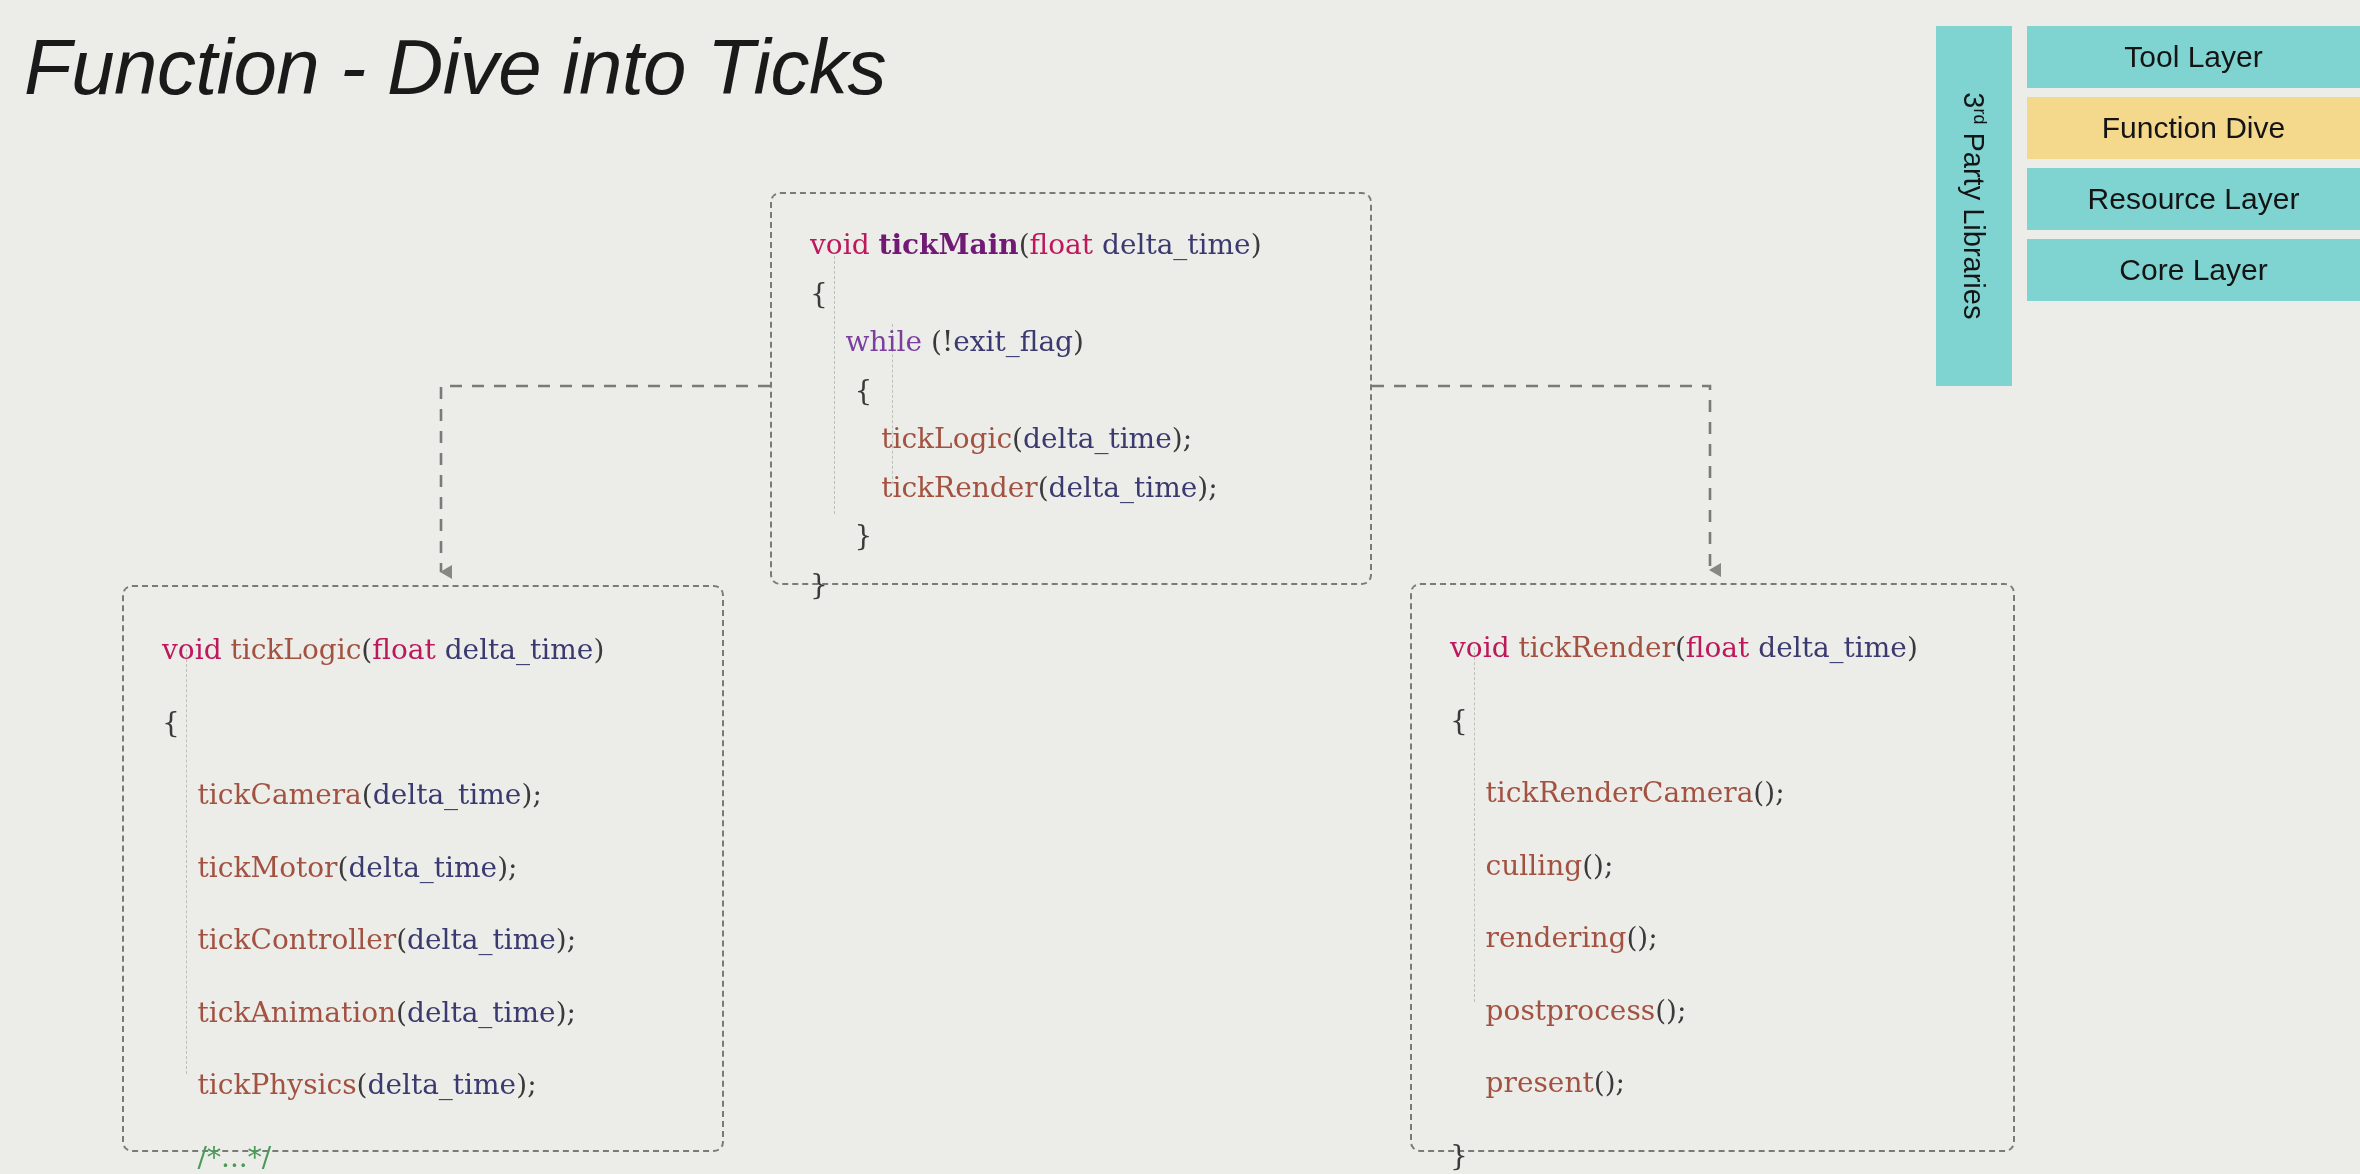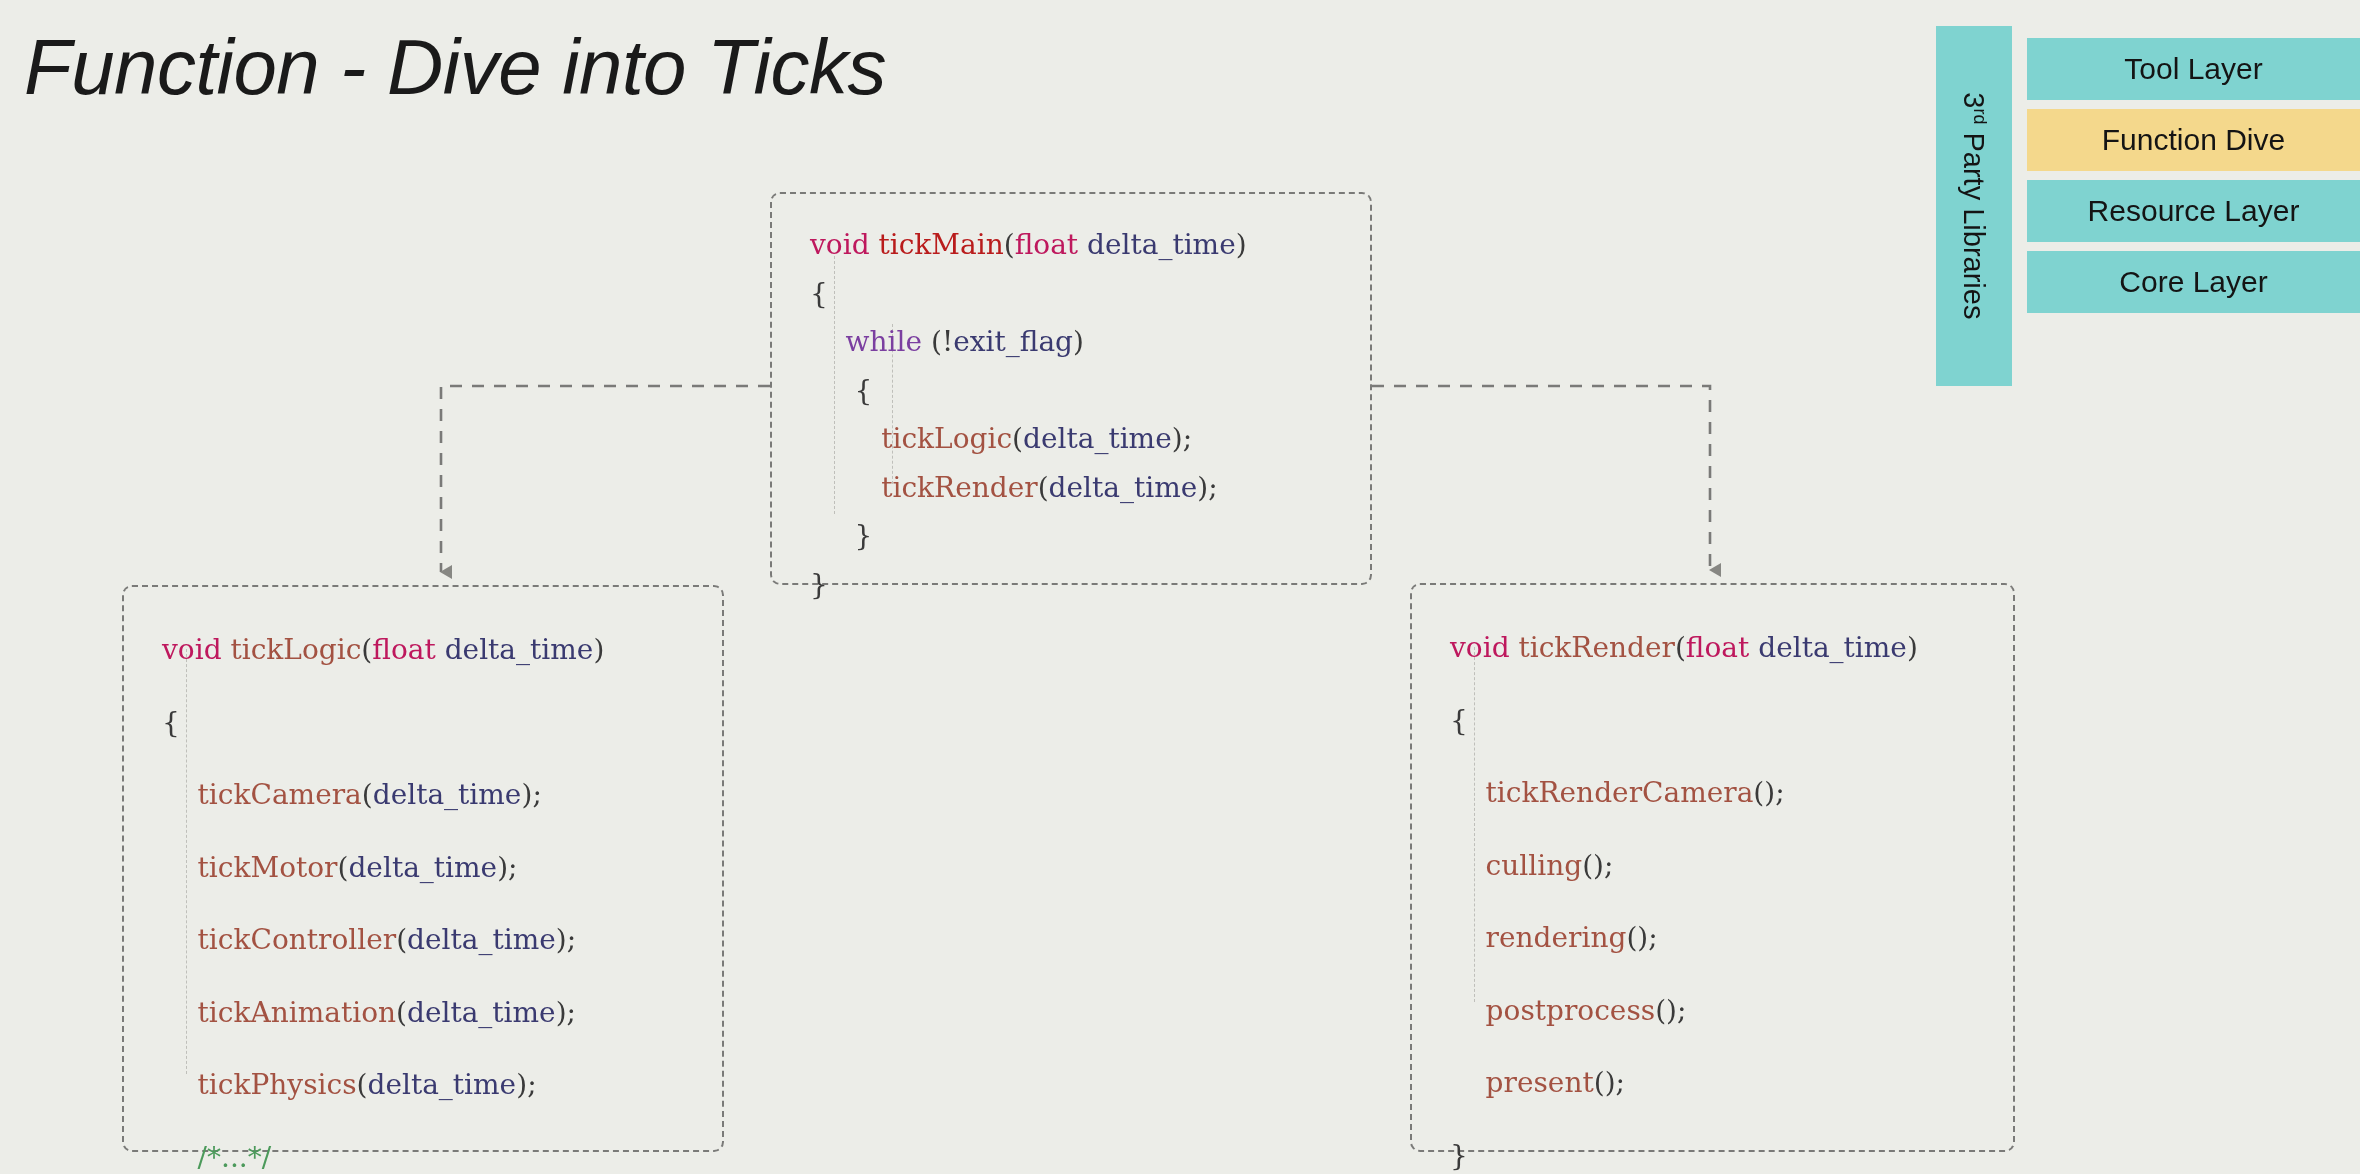--- a/index.html
+++ b/index.html
@@ -45,21 +45,21 @@
   }
   .code-line {
     position: relative;
     white-space: pre;
   }
 
   
   .t-kw      { color: #be185d; }   
   .t-ctrl    { color: #7B3FA0; }   
   .t-fn      { color: #A35242; text-align: right; }   
-  .t-fnname  { color: #b91c1c; }   
+  .t-fnname  { color: #701a75; font-weight: bold; }   
   .t-var     { color: #3A3A70; }   
   .t-cmt     { color: #4C9A5B; }   
   .t-pun     { color: #3A3A3A; }   
 
   
   .guide {
     position: absolute;
     border-left: 1px dashed #BFBFBA;
     width: 0;
   }
@@ -97,21 +97,21 @@
     color: #141414;
     font-family: "Liberation Sans", sans-serif;
   }
   #third-party-label sup {
     font-size: 0.62em;
     vertical-align: super;
   }
   #layer-list {
     position: absolute;
     left: 91px;
-    top: 12px;
+    top: 0;
     width: 333px;
   }
   .layer-box {
     width: 333px;
     height: 62px;
     margin-bottom: 9px;
     display: flex;
     align-items: center;
     justify-content: center;
     font-size: 30px;

